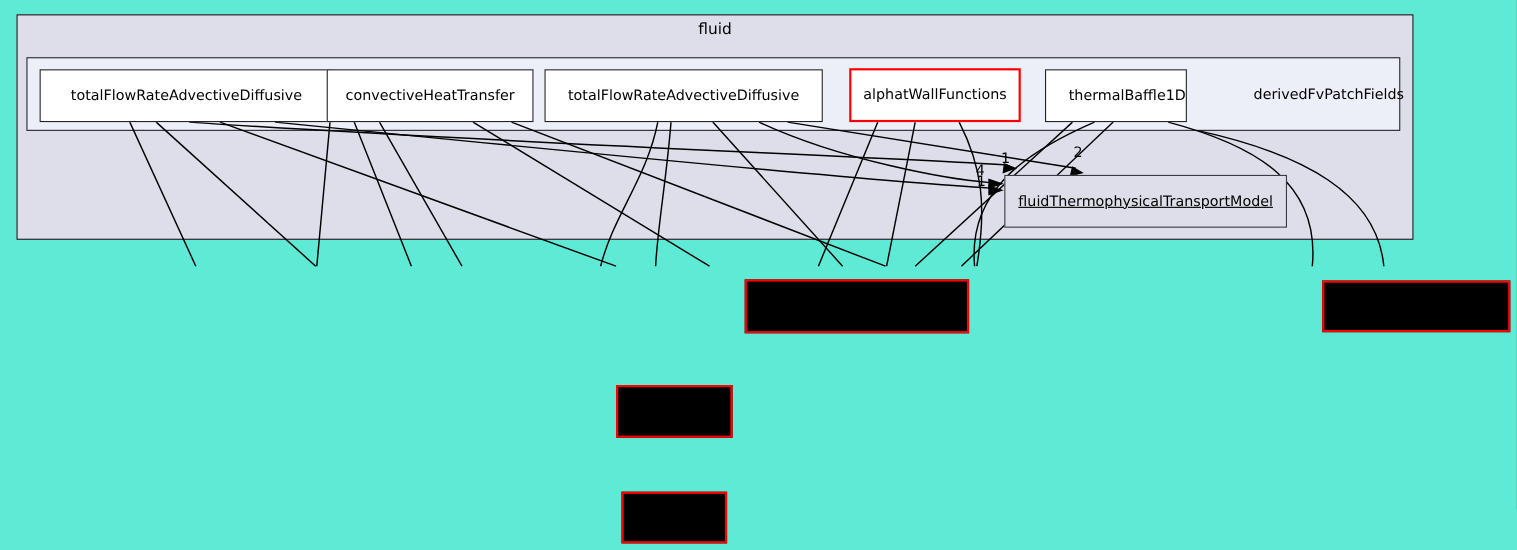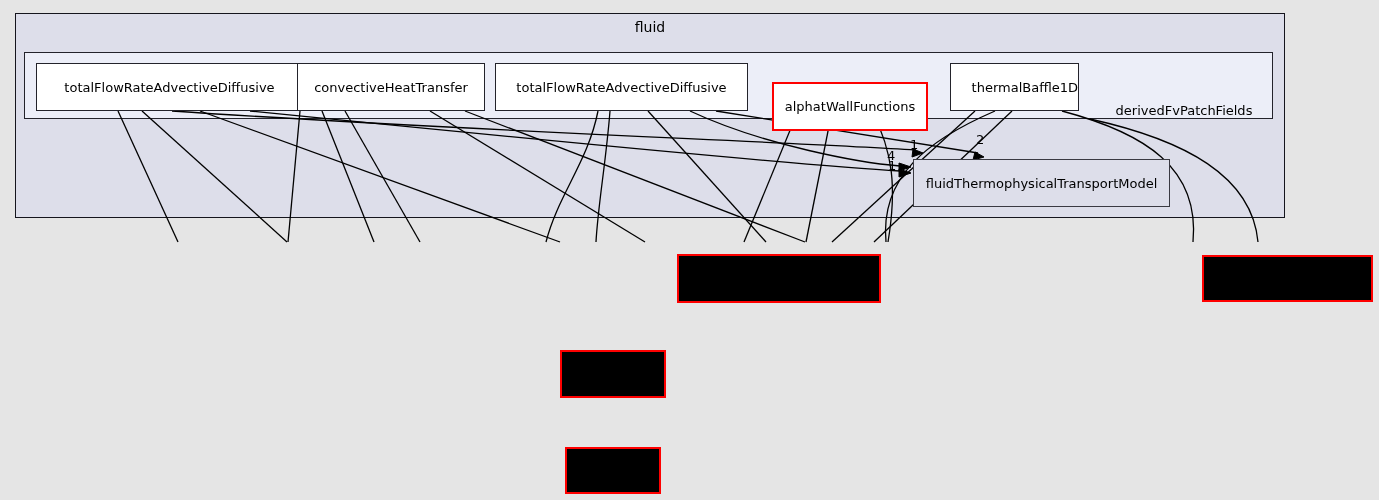--- a/index.html
+++ b/index.html
@@ -1,20 +1,20 @@
 <!DOCTYPE html>
 <html><head>
 <meta charset="utf-8">
 <style>
   html, body { margin: 0; padding: 0; background: #000; }
   #canvas {
     position: relative;
     width: 1379px;
     height: 500px;
-    background: #e5e5e5;
+    background: #5eead4;
     overflow: hidden;
     font-family: "DejaVu Sans", "Liberation Sans", sans-serif;
     color: #000;
   }
   .cluster-outer {
     position: absolute;
     left: 15px; top: 13px; width: 1270px; height: 205px;
     background: #dddeea;
     border: 1px solid #15151d;
     box-sizing: border-box;
@@ -28,48 +28,48 @@
   }
   .cluster-inner {
     position: absolute;
     left: 24px; top: 52px; width: 1249px; height: 67px;
     background: #eceef8;
     border: 1px solid #23232b;
     box-sizing: border-box;
   }
   .cluster-inner-label {
     position: absolute;
-    left: 1104px; top: 79px; width: 160px;
+    left: 1128px; top: 79px; width: 160px;
     text-align: center;
     font-size: 13px;
     color: #000;
-    margin-top: 24px;
   }
   .node {
     position: absolute;
     background: #fff;
     border: 1px solid #23232b;
     box-sizing: border-box;
     display: flex;
     align-items: center;
     justify-content: center;
     font-size: 13px;
     white-space: nowrap;
     z-index: 5;
   }
-  .node.highlight { border: 2px solid #fe0000; margin-top: 20px; }
+  .node.highlight { border: 2px solid #fe0000; }
   .node-1 { left: 36px;  top: 63px; width: 267px; height: 48px; }
   .node-2 { left: 297px; top: 63px; width: 188px; height: 48px; }
   .node-3 { left: 495px; top: 63px; width: 253px; height: 48px; }
   .node-4 { left: 772px; top: 62px; width: 156px; height: 49px; }
   .node-5 { left: 950px; top: 63px; width: 129px; height: 48px; justify-content: flex-end; }
   .node-ext {
     left: 913px; top: 159px; width: 257px; height: 48px;
     background: #dddeea;
     border: 1px solid #3a3a42;
+    text-decoration: underline;
   }
   .truncated {
     position: absolute;
     background: #000;
     border: 2px solid #fe0000;
     box-sizing: border-box;
     z-index: 4;
   }
   .trunc-a { left: 677px;  top: 254px; width: 204px; height: 49px; }
   .trunc-b { left: 1202px; top: 255px; width: 171px; height: 47px; }

